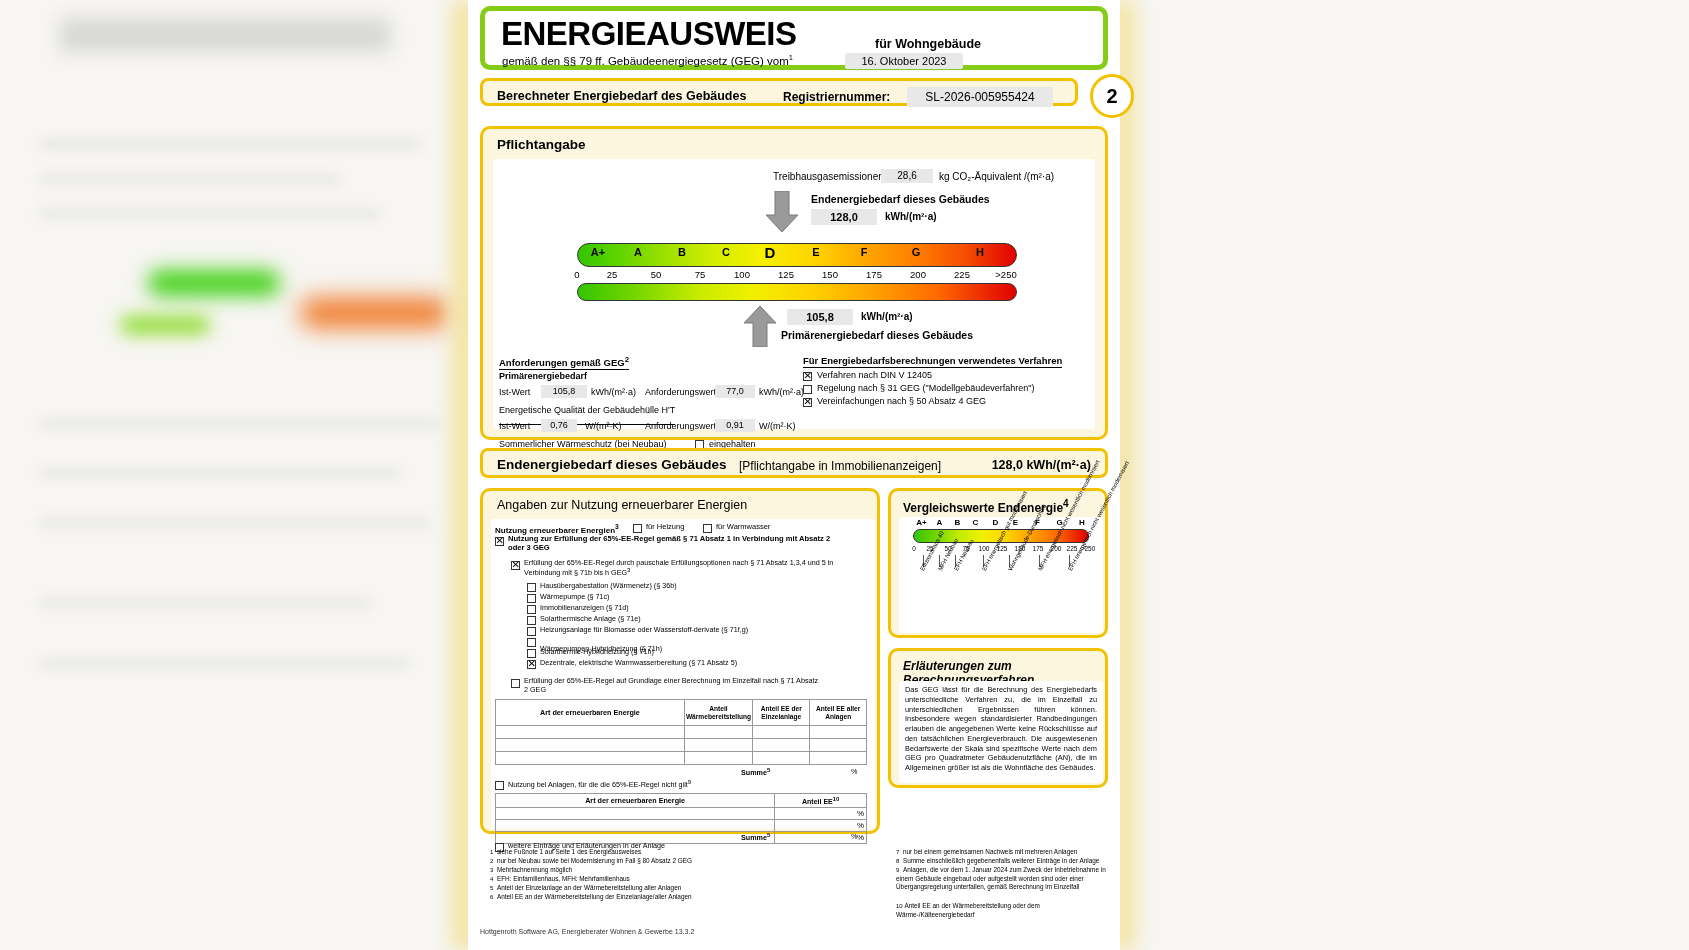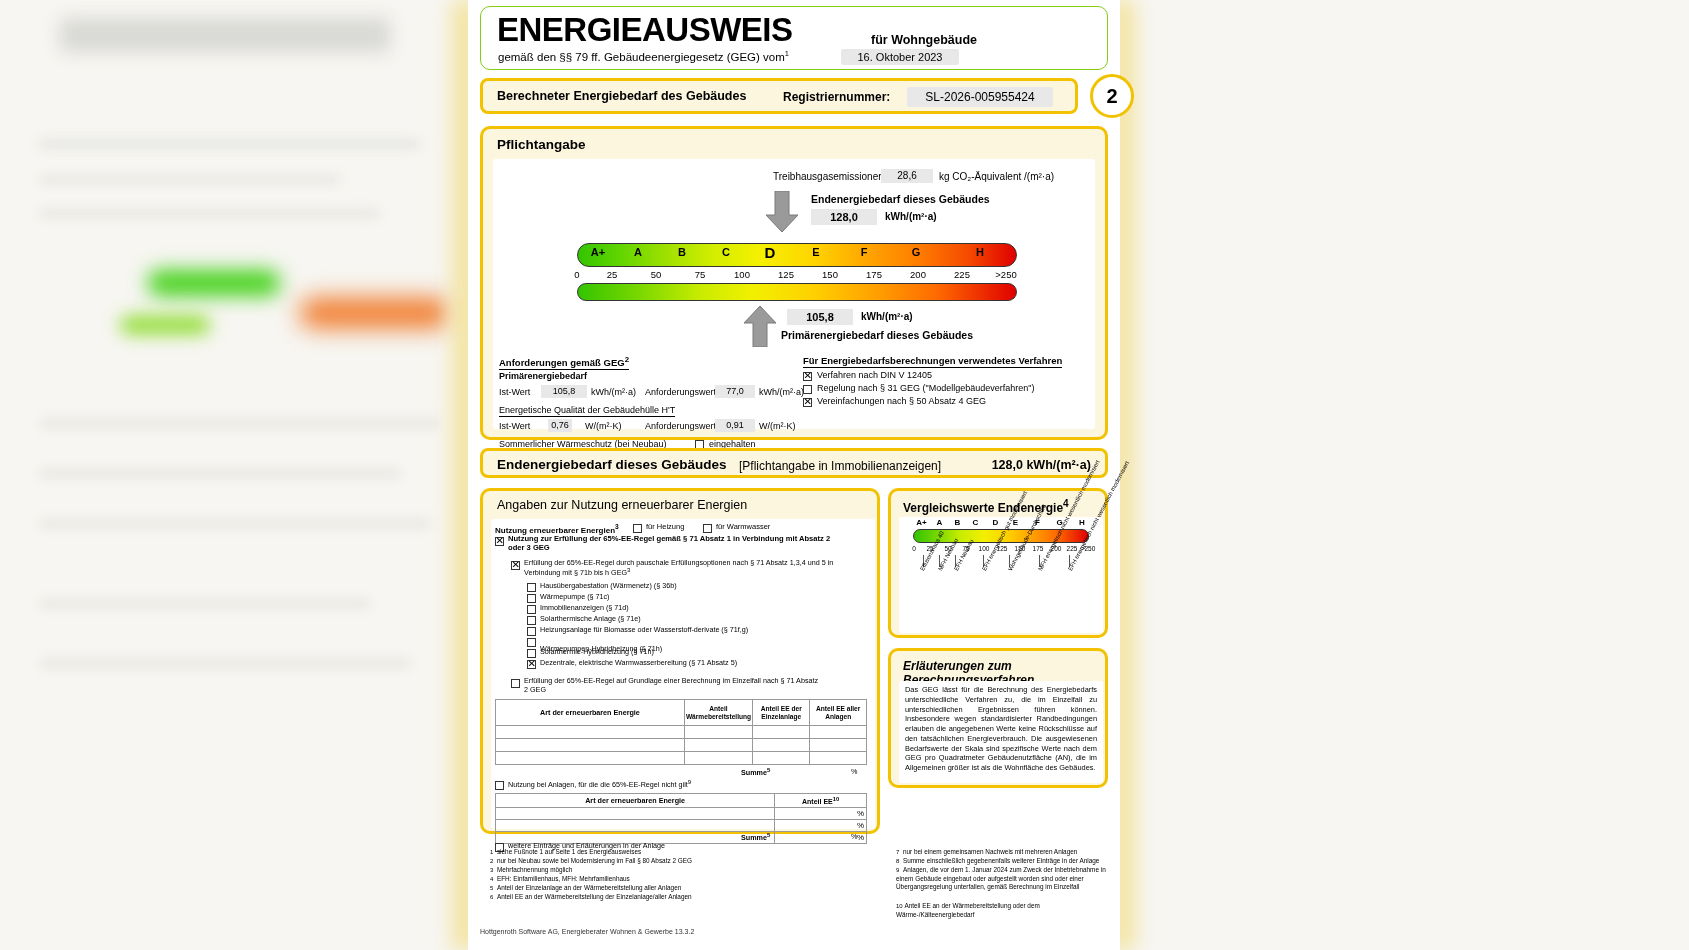--- a/index.html
+++ b/index.html
@@ -48,21 +48,21 @@
     background:#ffffff;
   }
 
   .box {
     border:3px solid #f2c200;
     border-radius:10px;
     background:#ffffff;
     position:absolute;
   }
   .box-head {
-    border:1px solid #84cc16; border-radius:10px; background:#ffffff;
+    border:5px solid #84cc16; border-radius:10px; background:#ffffff;
     position:absolute;
   }
 
   
   #header-box { left:12px; top:6px; width:628px; height:64px; }
   .title-main {
     position:absolute; left:16px; top:4px;
     font-size:33px; font-weight:bold; letter-spacing:-0.5px; color:#000;
   }
   .title-sub {
@@ -74,21 +74,21 @@
     font-size:11.5px; color:#000;
   }
   .title-legal sup { font-size:7.5px; }
   .date-field {
     position:absolute; left:360px; top:42px; width:118px; height:16px;
     background:#e8e8e8; border-radius:2px;
     font-size:11px; text-align:center; line-height:16px; color:#000;
   }
 
   
-  #regbar { left:12px; top:78px; width:598px; height:36px;
+  #regbar { left:12px; top:78px; width:598px; height:28px;
             border:3px solid #f2c200; border-radius:8px; background:#fdf6df; position:absolute; }
   .reg-left { position:absolute; left:14px; top:8px; font-size:12.5px; font-weight:bold; color:#000; }
   .reg-label { position:absolute; left:300px; top:9px; font-size:12px; font-weight:bold; color:#000; }
   .reg-value {
     position:absolute; left:424px; top:6px; width:146px; height:20px;
     background:#e8e8e8; border-radius:2px; font-size:12px; line-height:20px;
     text-align:center; color:#000;
   }
   .page-circle {
     position:absolute; left:622px; top:74px; width:44px; height:44px;
@@ -322,23 +322,23 @@
         <span>Anforderungen gemäß GEG</span><sup>2</sup>
       </div>
       <div class="smb" style="left:6px; top:212px;">Primärenergiebedarf</div>
       <div class="sm" style="left:6px; top:228px;">Ist-Wert</div>
       <div class="val-grey" style="left:48px; top:226px; width:46px;">105,8</div>
       <div class="sm" style="left:98px; top:228px;">kWh/(m²·a)</div>
       <div class="sm" style="left:152px; top:228px;">Anforderungswert</div>
       <div class="val-grey" style="left:222px; top:226px; width:40px;">77,0</div>
       <div class="sm" style="left:266px; top:228px;">kWh/(m²·a)</div>
 
-      <div class="sm" style="left:6px; top:246px; border-bottom:1px solid #000; padding-bottom:1px;">Energetische Qualität der Gebäudehülle H'T</div>
+      <div class="sm" style="left:6px; top:246px; border-bottom:1px solid #000; padding-bottom:9px;">Energetische Qualität der Gebäudehülle H'T</div>
       <div class="sm" style="left:6px; top:262px;">Ist-Wert</div>
-      <div class="val-grey" style="left:48px; top:260px; width:24px;margin-left:7px;">0,76</div>
+      <div class="val-grey" style="left:48px; top:260px; width:36px;">0,76</div>
       <div class="sm" style="left:92px; top:262px;">W/(m²·K)</div>
       <div class="sm" style="left:152px; top:262px;">Anforderungswert</div>
       <div class="val-grey" style="left:222px; top:260px; width:40px;">0,91</div>
       <div class="sm" style="left:266px; top:262px;">W/(m²·K)</div>
 
       <div class="sm" style="left:6px; top:280px; border-bottom:1px solid #000; padding-bottom:1px;">Sommerlicher Wärmeschutz (bei Neubau)</div>
       <div class="chk" style="left:202px; top:281px;"></div>
       <div class="sm" style="left:216px; top:280px;">eingehalten</div>
 
       <div class="req-head" style="left:310px; top:196px;">Für Energiebedarfsberechnungen verwendetes Verfahren</div>

